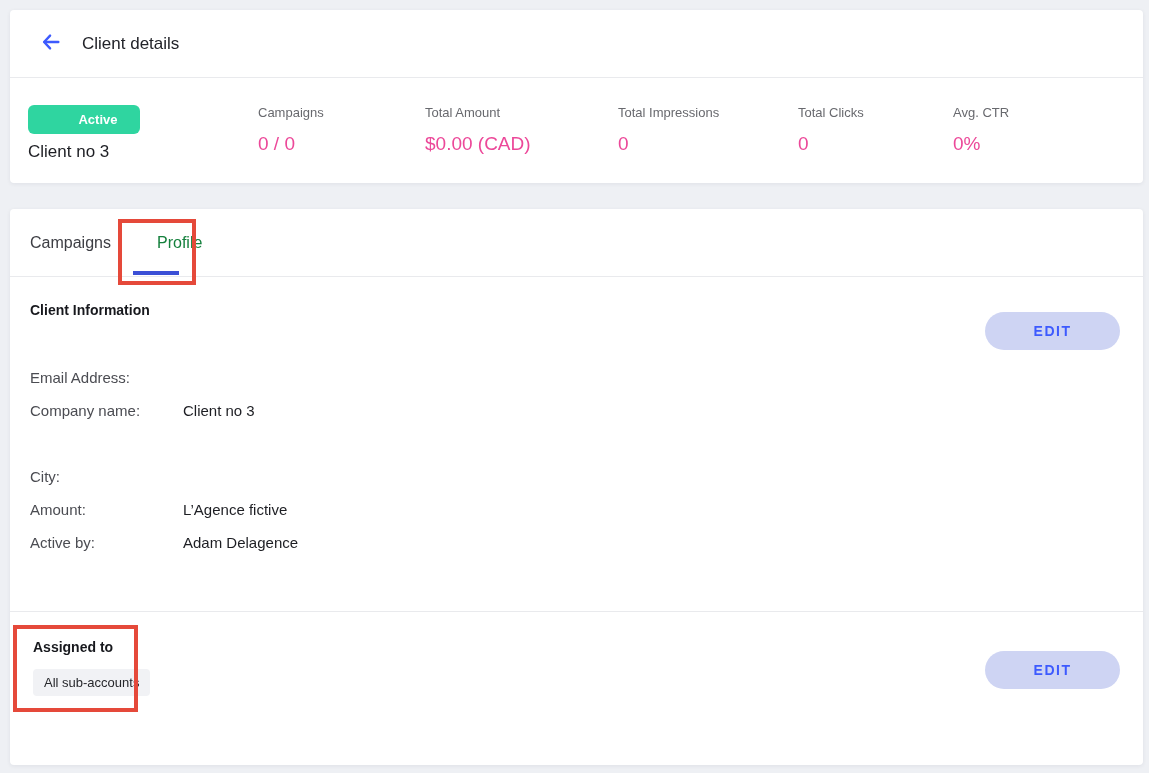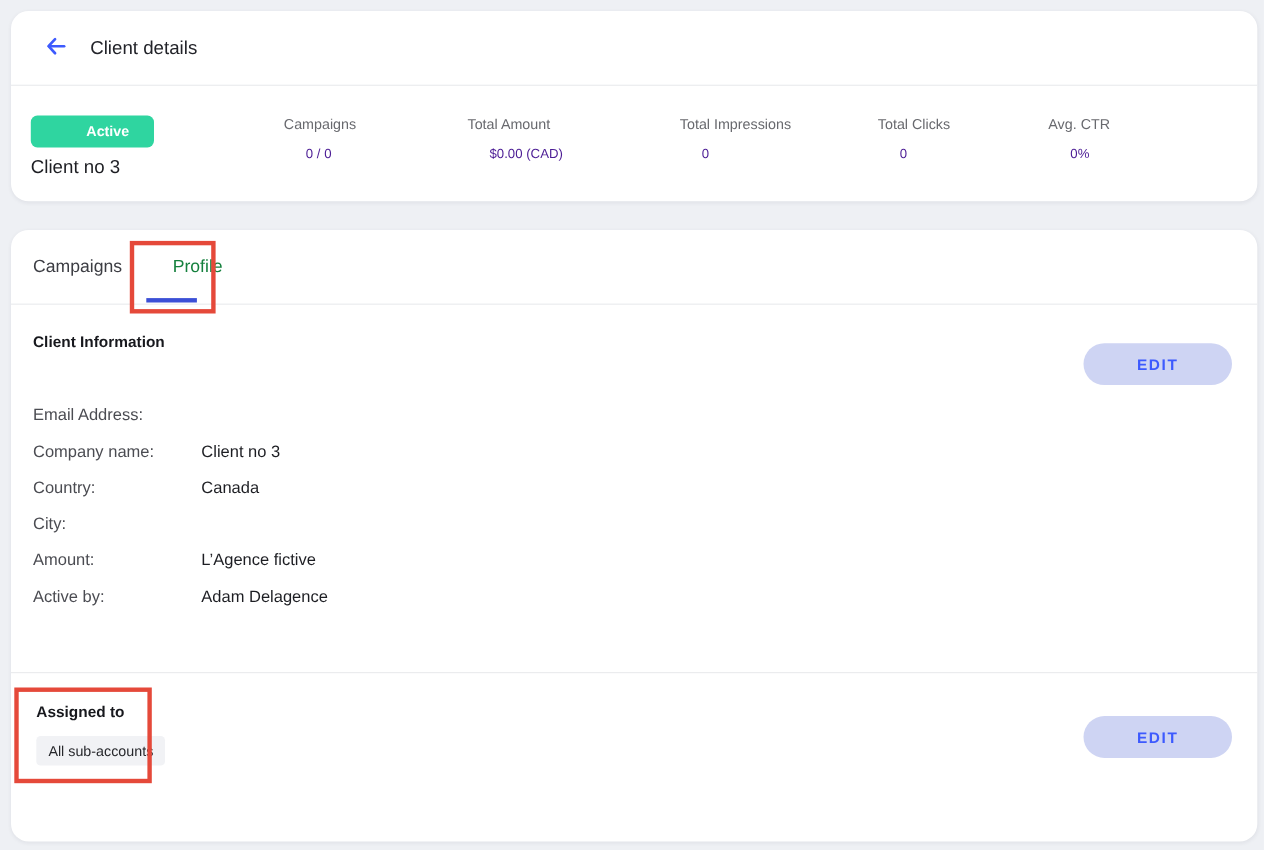--- a/index.html
+++ b/index.html
@@ -9,21 +9,21 @@
     background: #eef0f4;
     font-family: "Liberation Sans", sans-serif;
     color: #212227;
     overflow: hidden;
   }
   .card {
     position: absolute;
     left: 10px;
     width: 1133px;
     background: #ffffff;
-    border-radius: 16px;
+    border-radius: 4px;
     box-shadow: 0 1px 4px rgba(25,30,60,0.07);
   }
   
   #cardA { top: 10px; height: 173px; }
   .hdr-row {
     height: 68px;
     display: flex;
     align-items: center;
     padding-left: 26px;
     border-bottom: 1px solid #e9eaed;
@@ -44,21 +44,21 @@
     color: #ffffff;
     font-size: 13px; font-weight: bold;
     display: flex; align-items: center; justify-content: center; padding-left: 28px;
   }
   .client-name {
     position: absolute; left: 18px; top: 64px;
     font-size: 17px; color: #1d1e23;
   }
   .stat-col { position: absolute; top: 0; height: 100%; }
   .stat-col .lbl { position: absolute; top: 27px; font-size: 13px; color: #68696e; white-space: nowrap; }
-  .stat-col .val { position: absolute; top: 55px; font-size: 12px; color: #4c1d95; white-space: nowrap; margin-left: 20px; }
+  .stat-col .val { position: absolute; top: 55px; font-size: 19px; color: #ec4899; white-space: nowrap; }
   #stat0 { left: 248px; } #stat1 { left: 415px; } #stat2 { left: 608px; }
   #stat3 { left: 788px; } #stat4 { left: 943px; }
 
   
   #cardB { top: 209px; height: 556px; }
   .tabbar {
     position: relative;
     height: 68px;
     border-bottom: 1px solid #e9eaed;
   }
@@ -168,23 +168,20 @@
   </div>
 
   <div class="section-title" id="client-info-title">Client Information</div>
 
   <div class="field-row" style="top:160px;">
     <span class="f-label">Email Address:</span><span class="f-value"></span>
   </div>
   <div class="field-row" style="top:193px;">
     <span class="f-label">Company name:</span><span class="f-value">Client no 3</span>
   </div>
-  <div class="field-row" style="top:226px;">
-    <span class="f-label">Country:</span><span class="f-value">Canada</span>
-  </div>
   <div class="field-row" style="top:259px;">
     <span class="f-label">City:</span><span class="f-value"></span>
   </div>
   <div class="field-row" style="top:292px;">
     <span class="f-label">Amount:</span><span class="f-value">L’Agence fictive</span>
   </div>
   <div class="field-row" style="top:325px;">
     <span class="f-label">Active by:</span><span class="f-value">Adam Delagence</span>
   </div>
 

